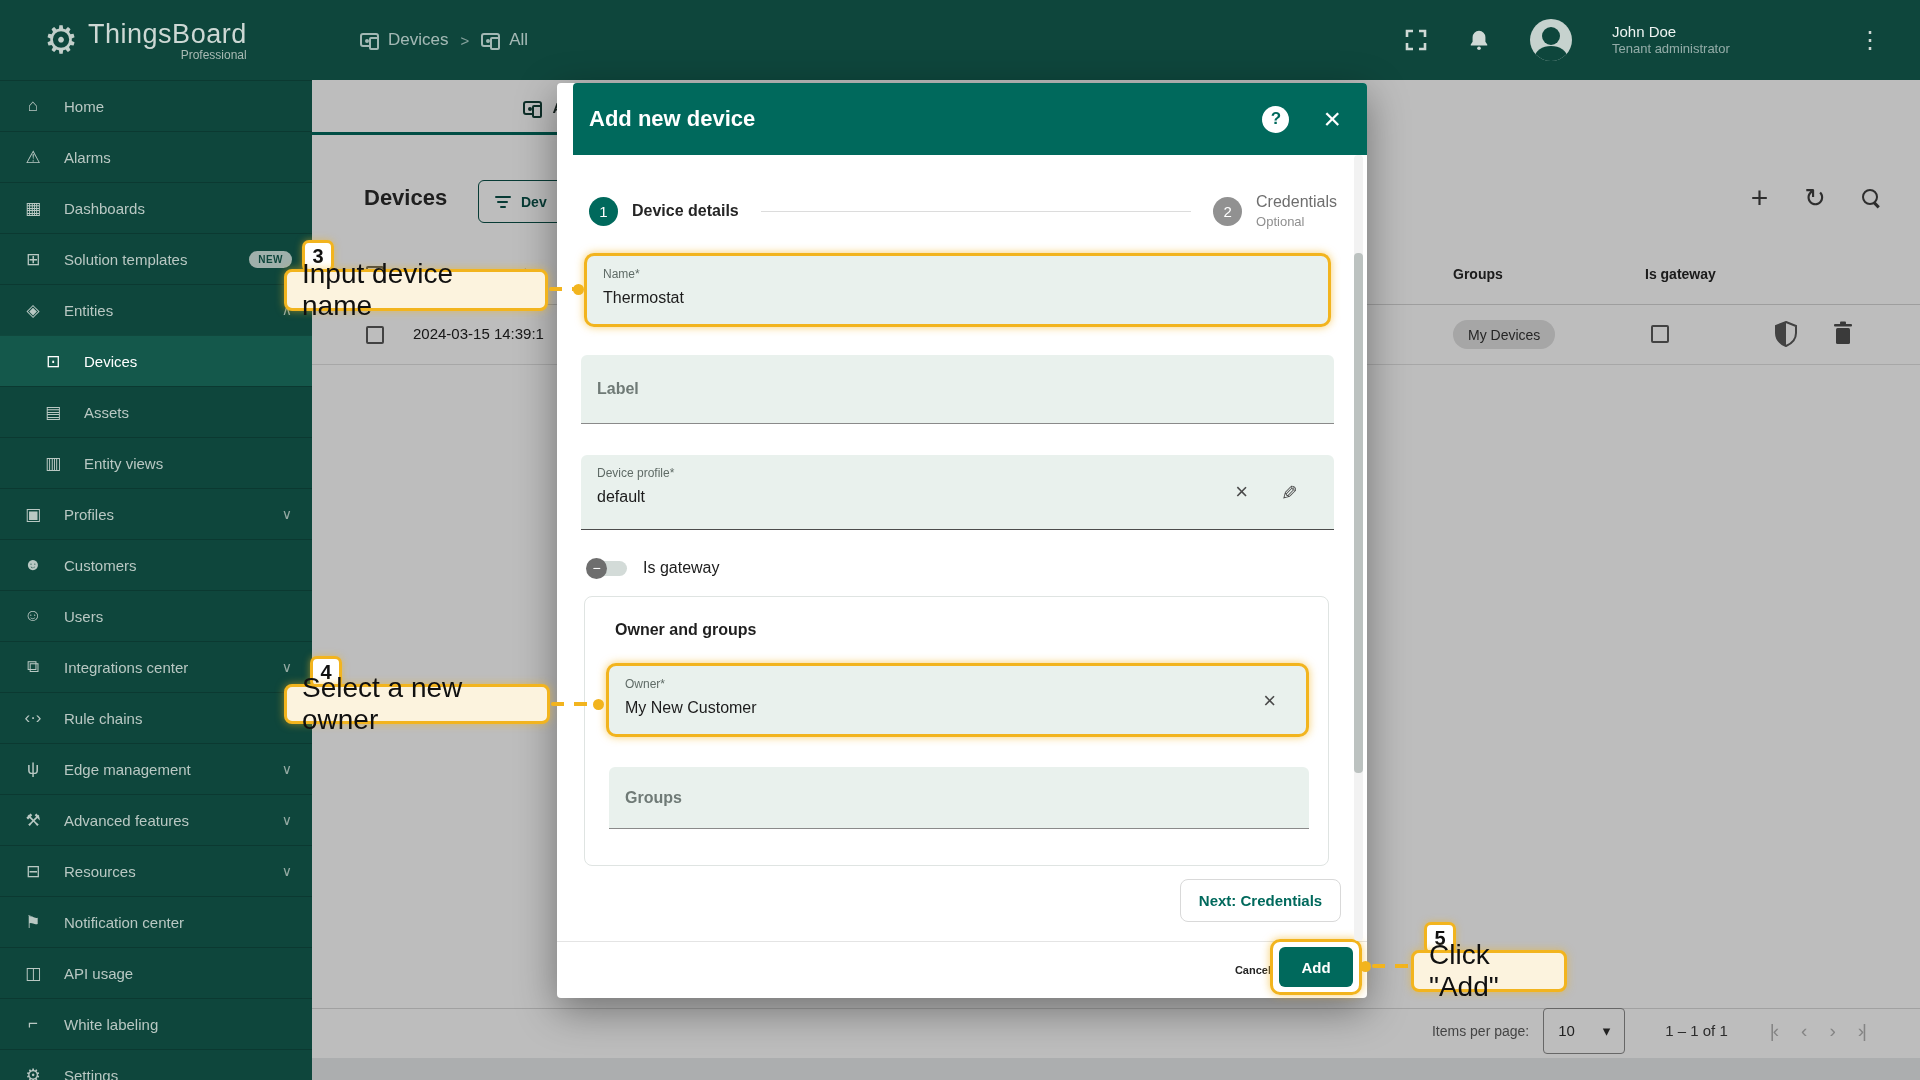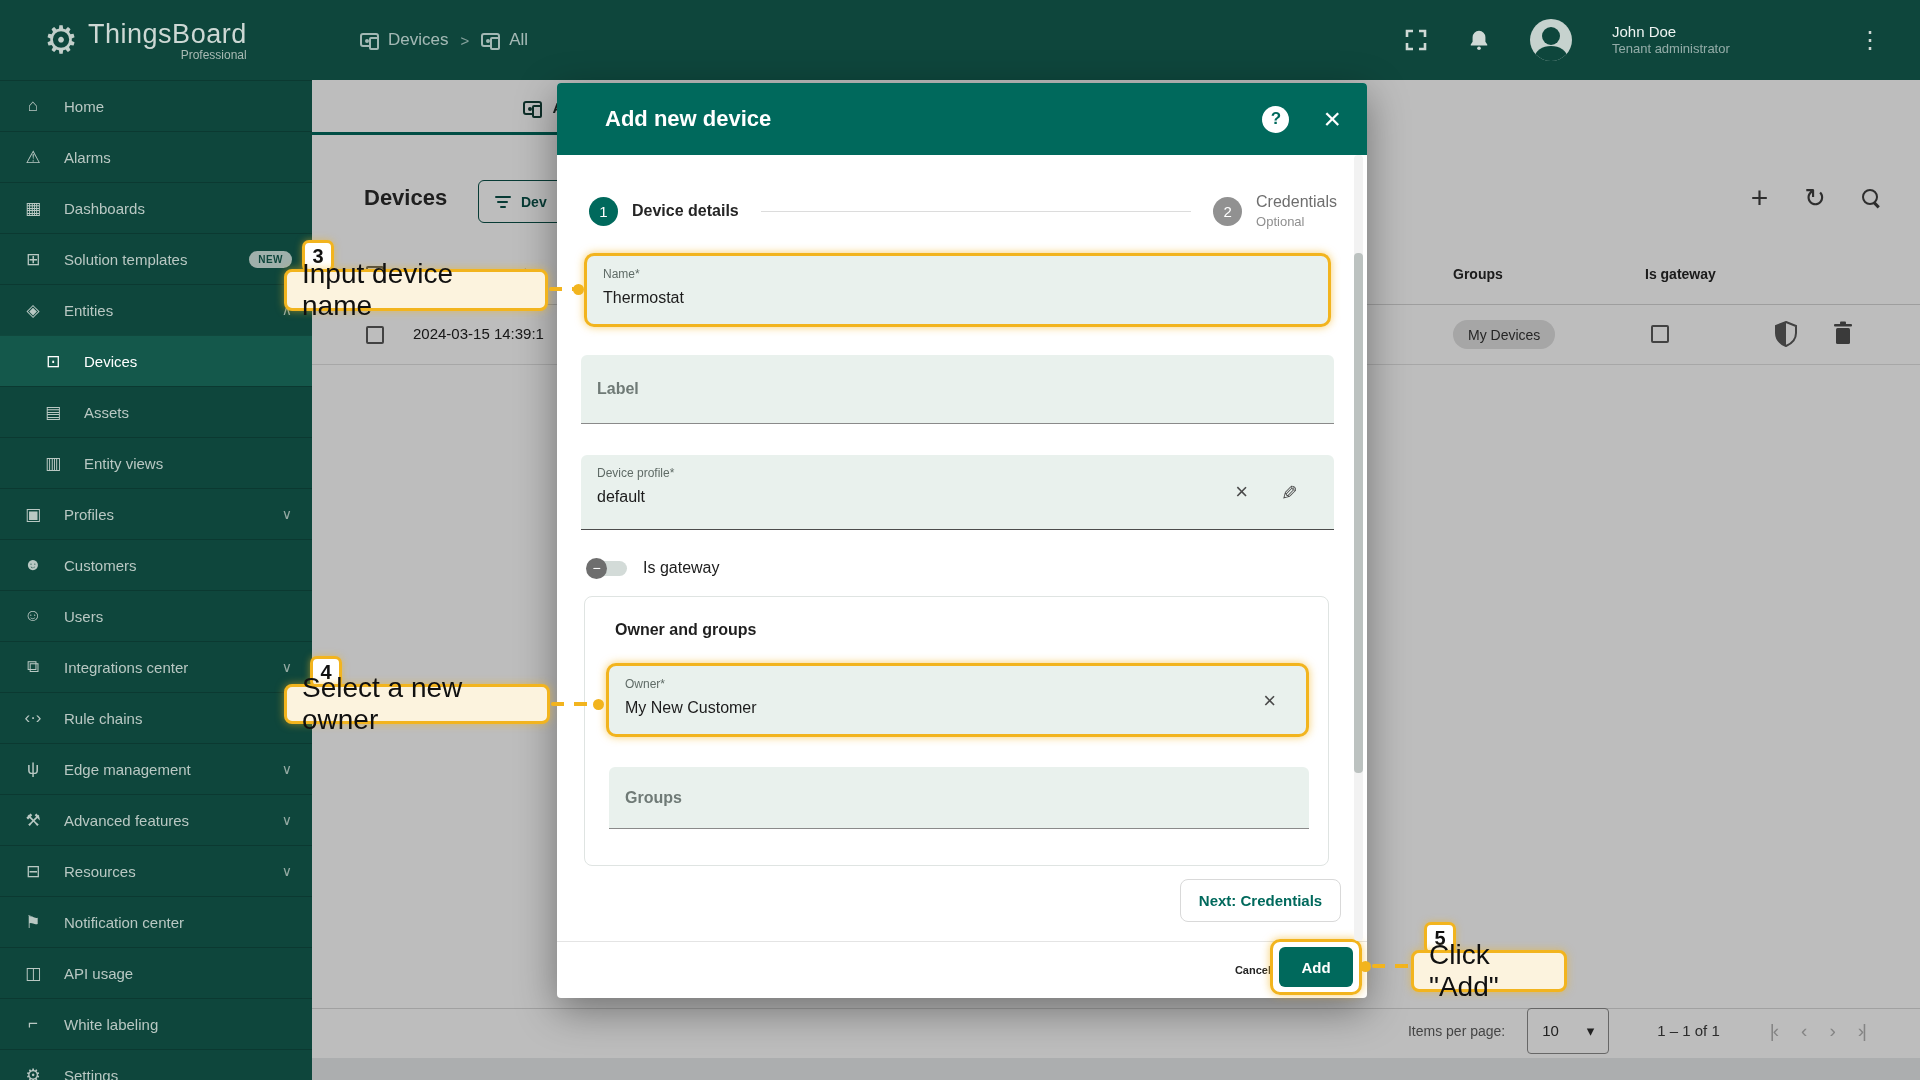--- a/index.html
+++ b/index.html
@@ -74,34 +74,34 @@
   .thead{position:absolute;left:0;top:110px;right:0;height:60px;border-bottom:1px solid #d6d6d6;font-size:14px;font-weight:bold;color:#262626;}
   .cb{width:18px;height:18px;border:2px solid #595959;border-radius:2px;background:#fff;position:absolute;}
   .sort-arrow{position:absolute;left:208px;top:18px;font-size:17px;color:#3d3d3d;transform:rotate(15deg);}
   .col-groups{position:absolute;left:1141px;top:21px;} .col-gateway{position:absolute;left:1333px;top:21px;}
   .trow{position:absolute;left:0;top:170px;right:0;height:60px;border-bottom:1px solid #e2e2e2;font-size:15px;color:#222;}
   .row-date{position:absolute;left:101px;top:20px;}
   .group-chip{position:absolute;left:1141px;top:15px;background:#e0e0e0;border-radius:15px;height:29px;
     display:flex;align-items:center;padding:0 15px;font-size:14px;color:#333;}
   .shield-ic,.trash-ic{position:absolute;top:16px;}
   .pager{position:absolute;left:0;right:0;top:873px;height:44px;border-top:1px solid #dadada;
-    display:flex;align-items:center;justify-content:flex-end;color:#5d5d5d;font-size:14px;padding-right:55px;gap:8px;}
+    display:flex;align-items:center;justify-content:flex-end;color:#5d5d5d;font-size:14px;padding-right:55px;gap:0;}
   .pager-label{margin-right:14px;}
   .page-size{width:82px;height:46px;border:1px solid #8b8b8b;border-radius:4px;display:flex;align-items:center;
     justify-content:space-between;padding:4px 14px;color:#2e2e2e;font-size:15px;cursor:pointer;background:transparent;}
   .pager-range{margin:0 0 0 40px;color:#3c3c3c;font-size:15px;}
   .pager-nav{display:flex;gap:24px;margin-left:42px;color:#b3b3b3;font-size:19px;letter-spacing:-2px;}
   .pager-nav span{cursor:pointer;}
   .overlay{position:absolute;left:312px;top:80px;right:0;bottom:0;background:rgba(0,0,0,.26);z-index:4;}
 
   
   .modal{position:absolute;left:557px;top:83px;width:810px;height:915px;background:#fff;border-radius:4px;
     box-shadow:0 12px 40px rgba(0,0,0,.4);z-index:10;}
-  .modal-head{position:absolute;left:0;top:0;right:0;height:72px;background:var(--teal);border-radius:4px 4px 0 0;
-    display:flex;align-items:center;padding:0 26px 0 48px;}
+  .modal-head{position:absolute;left:16px;top:0;right:0;height:72px;background:var(--teal);border-radius:4px 4px 0 0;
+    display:flex;align-items:center;padding:0 26px 0 16px;}
   .modal-title{color:#fff;font-size:22px;font-weight:bold;}
   .help-circle{margin-left:auto;width:27px;height:27px;border-radius:50%;background:#fff;color:var(--teal);
     display:flex;align-items:center;justify-content:center;font-weight:bold;font-size:17px;cursor:pointer;}
   .close-x{margin-left:34px;color:#fff;font-size:30px;line-height:1;cursor:pointer;font-weight:400;}
   .stepper{position:absolute;left:32px;right:30px;top:100px;height:56px;display:flex;align-items:center;}
   .step-circle{width:29px;height:29px;border-radius:50%;color:#fff;display:flex;align-items:center;justify-content:center;
     font-size:15px;flex:0 0 auto;}
   .step1{background:var(--teal);} .step2{background:#919191;}
   .step-label{font-size:16px;font-weight:bold;color:#252525;margin-left:14px;white-space:nowrap;}
   .step-line{flex:1;height:1px;background:#dcdcdc;margin:0 22px;}

